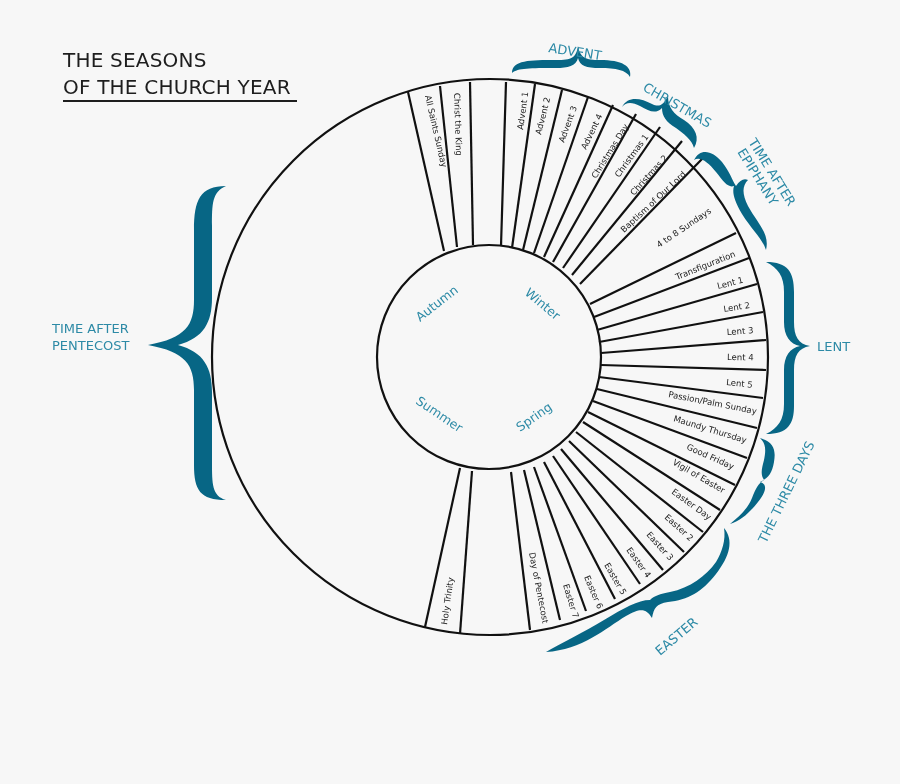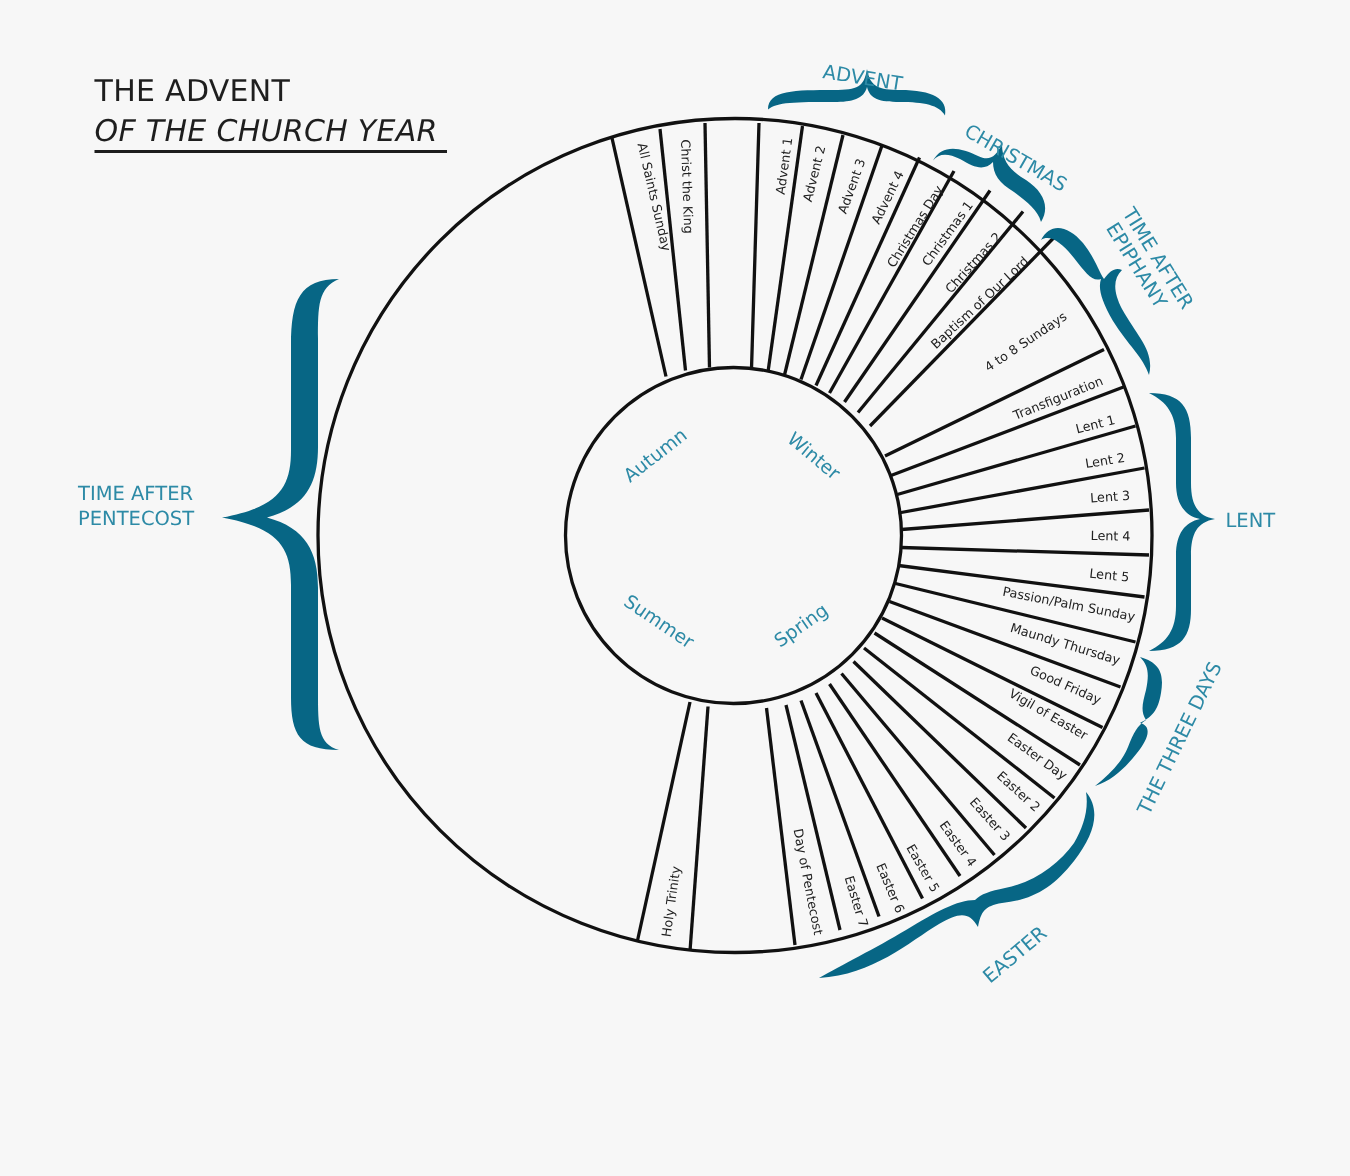--- a/index.html
+++ b/index.html
@@ -1,31 +1,31 @@
 <!DOCTYPE html>
 <html><head>
 <meta charset="utf-8">
 <style>
   html, body { margin: 0; padding: 0; background: #f7f7f7; }
   #canvas { position: relative; width: 900px; height: 784px; background: #f7f7f7; overflow: hidden; }
   svg { position: absolute; left: 0; top: 0; }
   .title { position: absolute; left: 63px; font-family: "DejaVu Sans", sans-serif; font-size: 20px; color: #1e1e1e; letter-spacing: 0.2px; }
   .title.l1 { top: 48px; }
-  .title.l2 { top: 75px; border-bottom: 2px solid #1e1e1e; padding-bottom: 1px; padding-right: 6px; font-style: italic; }
+  .title.l2 { top: 75px; border-bottom: 2px solid #1e1e1e; padding-bottom: 1px; padding-right: 6px; }
   .lbl { font-family: "DejaVu Sans", sans-serif; font-size: 8.5px; fill: #222; }
   .season { font-family: "DejaVu Sans", sans-serif; font-size: 12.5px; fill: #2d8aa6; }
   .group { font-family: "DejaVu Sans", sans-serif; font-size: 13px; fill: #2d8aa6; }
   .brace { fill: #076685; }
 </style>
 </head>
 <body>
 
 <div id="canvas">
 
-  <div class="title l1">THE ADVENT</div>
+  <div class="title l1">THE SEASONS</div>
   <div class="title l2">OF THE CHURCH YEAR</div>
 
   <svg width="900" height="784" viewBox="0 0 900 784">
 
     <circle cx="490" cy="357" r="278" fill="none" stroke="#111" stroke-width="2.2"></circle>
     <circle cx="489" cy="357" r="112" fill="#f7f7f7" stroke="#111" stroke-width="2.2"></circle>
 
     <g stroke="#111" stroke-width="2.2">
       <line x1="444" y1="251" x2="408" y2="92"></line>
       <line x1="457" y1="247" x2="440" y2="86"></line>

